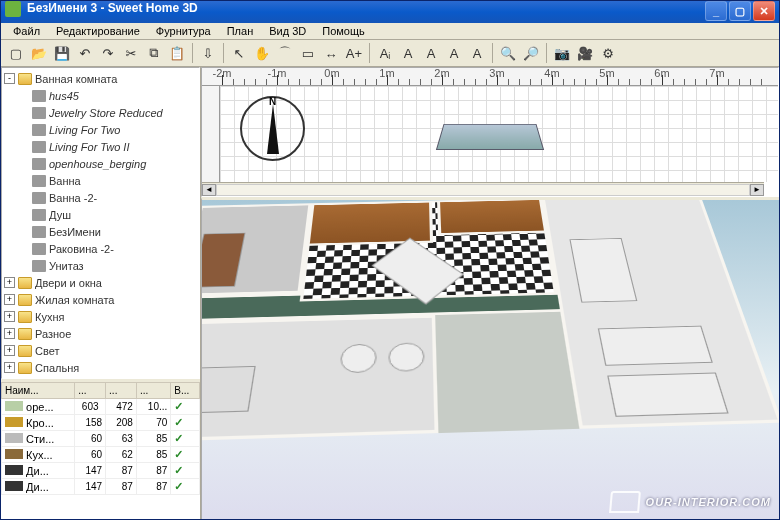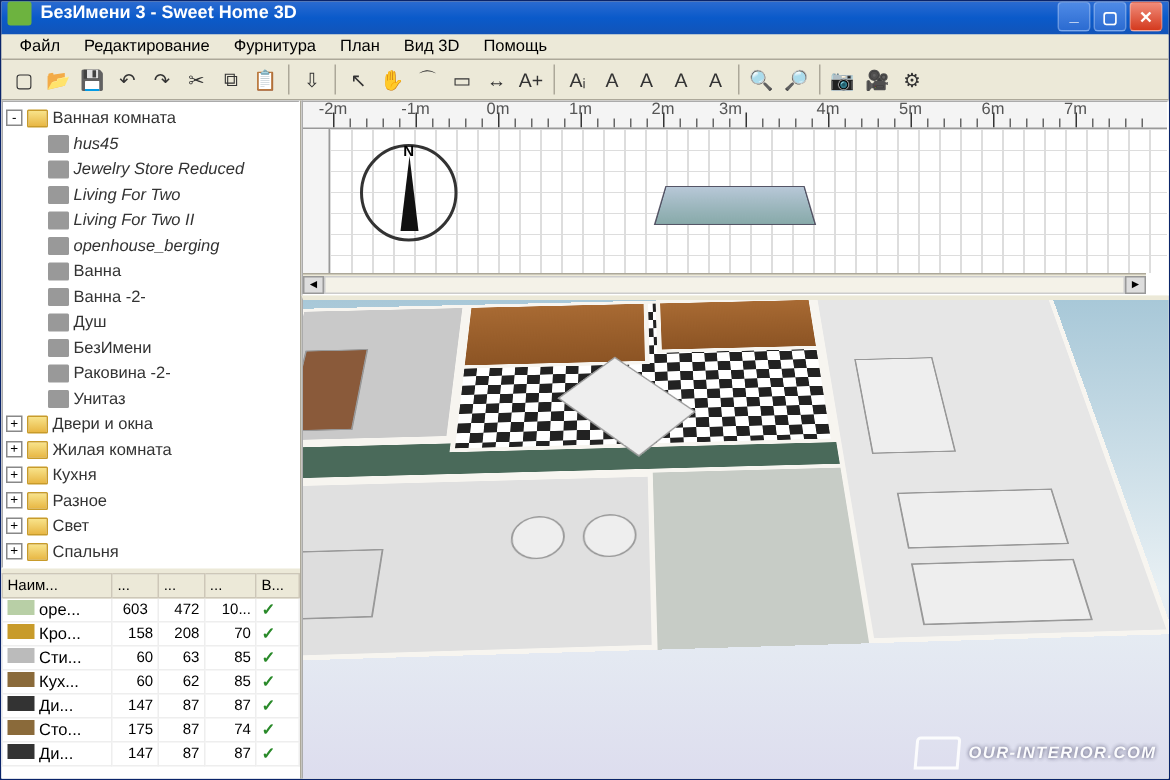--- a/index.html
+++ b/index.html
@@ -270,27 +270,20 @@
                 <td><span class="chk">✓</span></td>
               </tr>
               <tr>
                 <td><span class="row-icon" style="background: rgb(51, 51, 51);"></span><span> Ди...</span></td>
                 <td style="text-align: right;">147</td>
                 <td style="text-align: right;">87</td>
                 <td style="text-align: right;">87</td>
                 <td><span class="chk">✓</span></td>
               </tr>
               <tr>
-                <td><span class="row-icon" style="background: rgb(138, 106, 58);"></span><span> Сто...</span></td>
-                <td style="text-align: right;">175</td>
-                <td style="text-align: right;">87</td>
-                <td style="text-align: right;">74</td>
-                <td><span class="chk">✓</span></td>
-              </tr>
-              <tr>
                 <td><span class="row-icon" style="background: rgb(51, 51, 51);"></span><span> Ди...</span></td>
                 <td style="text-align: right;">147</td>
                 <td style="text-align: right;">87</td>
                 <td style="text-align: right;">87</td>
                 <td><span class="chk">✓</span></td>
               </tr>
             </tbody>
         </table>
       </div>
     </div>
@@ -323,21 +316,21 @@
             <div class="tick" style="left: 207px;"></div>
             <div class="tick" style="left: 218px;"></div>
             <div class="tick" style="left: 229px;"></div>
             <div class="tick tickL" style="left: 240px;"></div>
             <div class="lbl" style="left: 240px;">2m</div>
             <div class="tick" style="left: 251px;"></div>
             <div class="tick" style="left: 262px;"></div>
             <div class="tick" style="left: 273px;"></div>
             <div class="tick" style="left: 284px;"></div>
             <div class="tick tickL" style="left: 295px;"></div>
-            <div class="lbl" style="left: 285px;">3m</div>
+            <div class="lbl" style="left: 295px;">3m</div>
             <div class="tick" style="left: 306px;"></div>
             <div class="tick" style="left: 317px;"></div>
             <div class="tick" style="left: 328px;"></div>
             <div class="tick" style="left: 339px;"></div>
             <div class="tick tickL" style="left: 350px;"></div>
             <div class="lbl" style="left: 350px;">4m</div>
             <div class="tick" style="left: 361px;"></div>
             <div class="tick" style="left: 372px;"></div>
             <div class="tick" style="left: 383px;"></div>
             <div class="tick" style="left: 394px;"></div>

